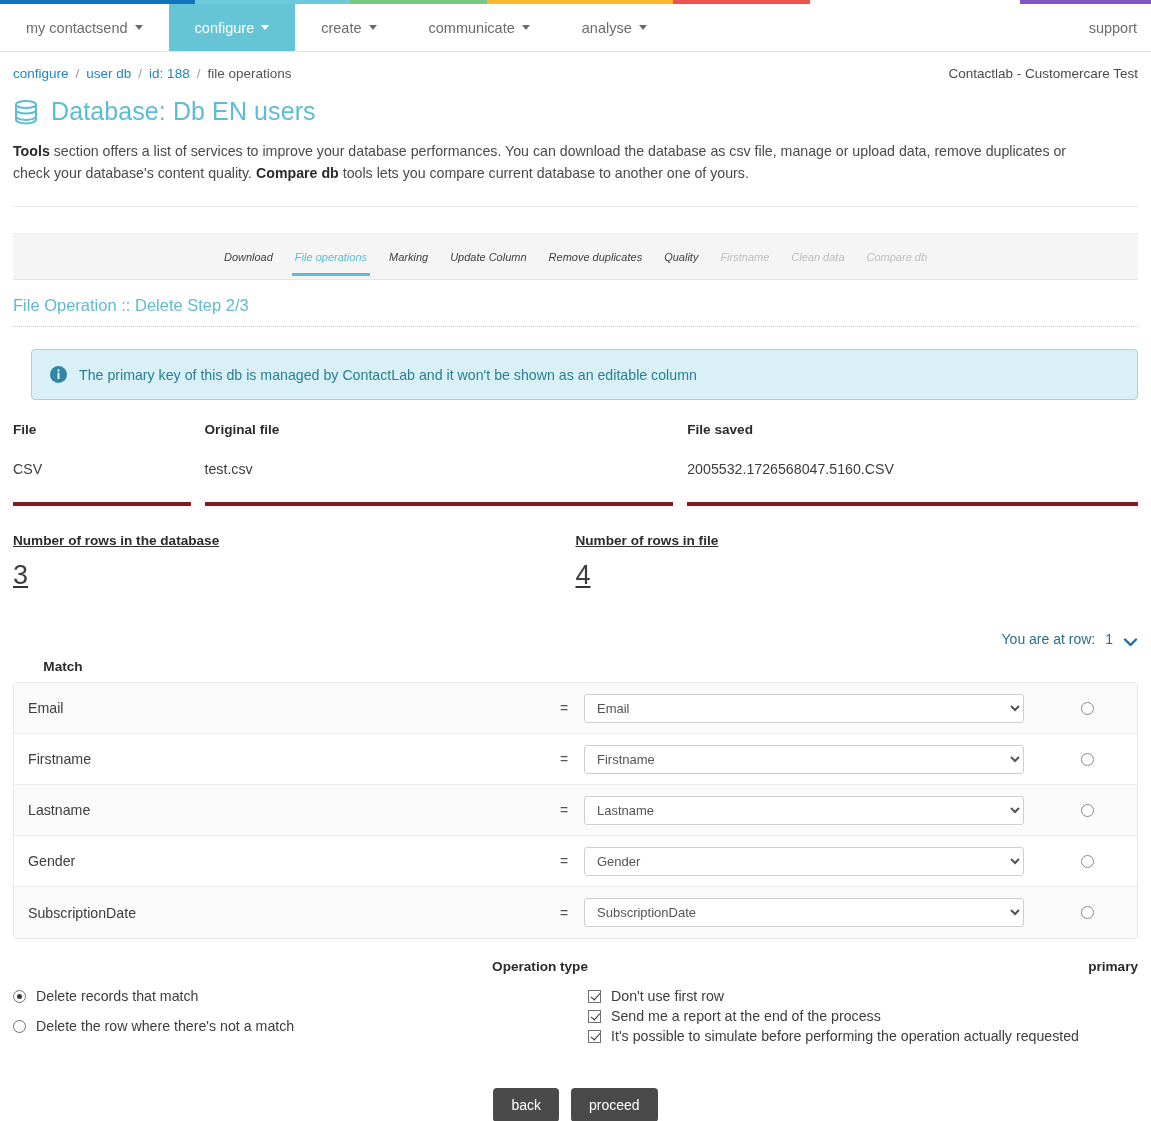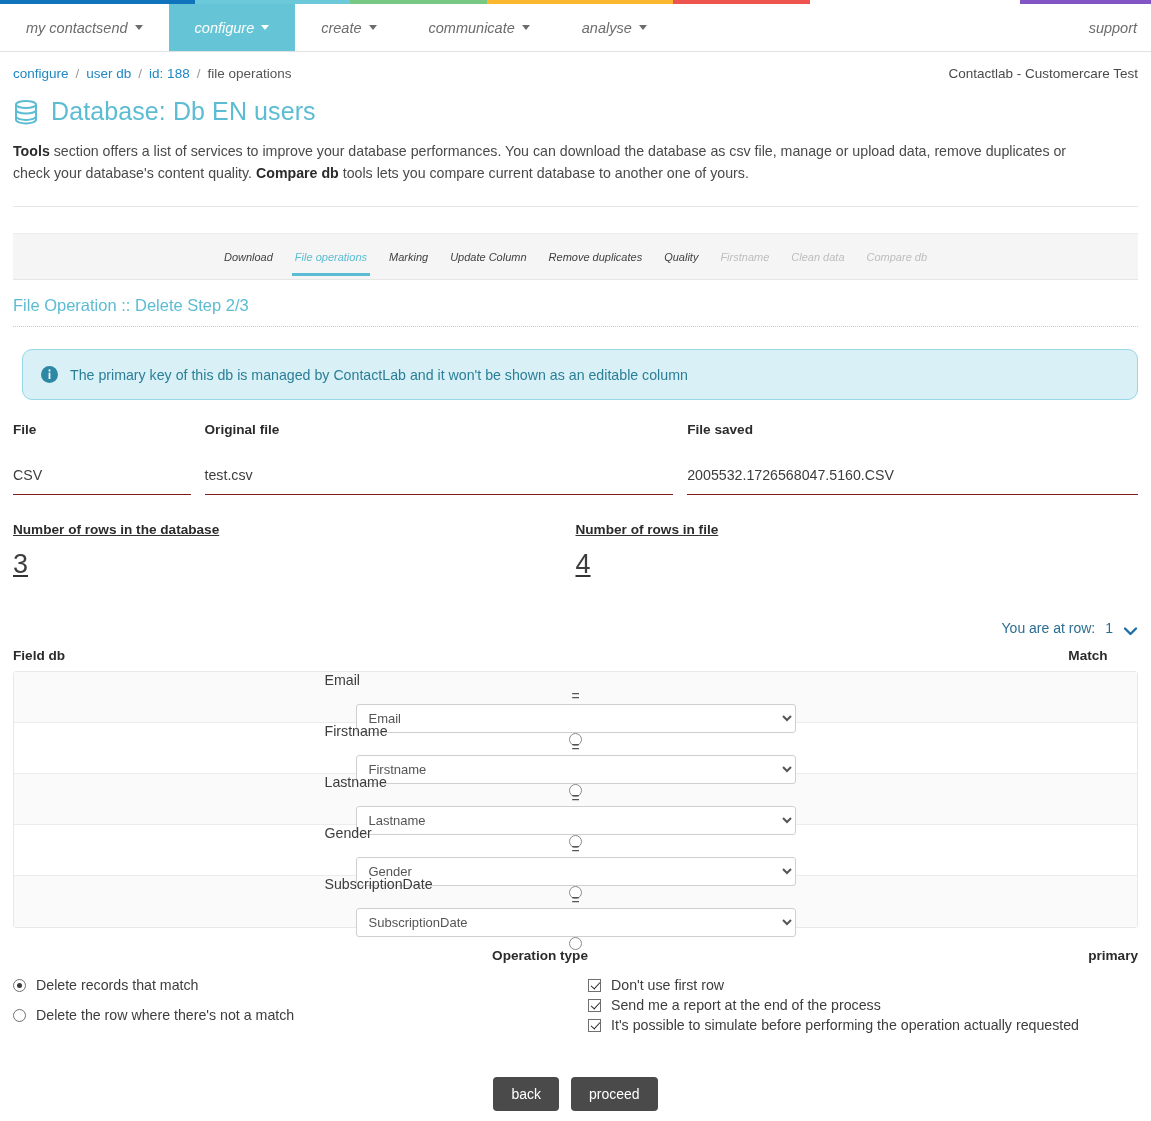--- a/index.html
+++ b/index.html
@@ -24,21 +24,21 @@
 
   
   .mainnav {
     display: flex; align-items: stretch;
     height: 48px; border-bottom: 1px solid #e2e2e2;
     background: #ffffff;
   }
   .navitem {
     display: flex; align-items: center; justify-content: center;
     font-size: 14.5px; color: #6c6c6c;
-    padding: 0 26px; cursor: pointer; white-space: nowrap; font-style: italic;
+    padding: 0 26px; cursor: pointer; white-space: nowrap;
   }
   .navitem.active { background: #65c5d6; color: #ffffff; }
   .navitem .caret {
     display: inline-block; margin-left: 7px;
     width: 0; height: 0;
     border-left: 4.5px solid transparent;
     border-right: 4.5px solid transparent;
     border-top: 5px solid #6c6c6c;
   }
   .navitem.active .caret { border-top-color: #ffffff; }
@@ -101,35 +101,35 @@
   .subtitle {
     padding: 16px 13px 0 13px; font-size: 16.5px; color: #5cbcd3;
   }
   .dotted {
     margin: 11px 13px 0 13px;
     border-bottom: 1px dotted #c9c9c9;
   }
 
   
   .alert {
-    margin: 22px 13px 0 22px;
-    background: #d9f0f6; border: 1px solid #97d7e6; border-radius: 10px;
+    margin: 22px 13px 0 31px;
+    background: #d9f0f6; border: 1px solid #97d7e6; border-radius: 4px;
     padding: 16px 18px; display: flex; align-items: center; gap: 12px;
   }
   .alert .ico { width: 17px; height: 17px; flex: none; }
   .alert .msg { font-size: 14.2px; color: #2a7f97; }
 
   
   .metarow { display: flex; padding: 22px 13px 0 13px; }
-  .metacol { padding-bottom: 11px; border-bottom: 1px solid #7f1d1d; }
+  .metacol { padding-bottom: 25px; border-bottom: 4px solid #7f1d1d; }
   .metacol.c1 { width: 178px; margin-right: 14px; }
   .metacol.c2 { width: 470px; margin-right: 14px; }
   .metacol.c3 { width: 452px; }
   .metalabel { font-size: 13.6px; font-weight: bold; color: #2b2b2b; }
-  .metaval { font-size: 14.2px; color: #3d3d3d; margin-top: 30px; }
+  .metaval { font-size: 14.2px; color: #3d3d3d; margin-top: 24px; }
 
   
   .countsrow { display: flex; padding: 27px 13px 0 13px; text-decoration: underline; }
   .countcol { width: 575px; }
   .countlabel { font-size: 13.6px; font-weight: bold; color: #2b2b2b; }
   .countval { font-size: 27px; color: #3d3d3d; margin-top: 12px; font-weight: 400; }
 
   
   .rowsel {
     display: flex; align-items: center; justify-content: flex-end;
@@ -145,21 +145,20 @@
     font-size: 13.6px; font-weight: bold; color: #2b2b2b;
   }
   .mh-value { width: 575px; }
   .mh-field { flex: 1; }
   .mh-match { width: 100px; text-align: center; }
 
   .maptable { margin: 0 13px; border: 1px solid #e8e8e8; border-radius: 3px; }
   .maprow {
     display: flex; align-items: center; height: 51px;
     border-bottom: 1px solid #ececec;
-    flex-direction: column;
   }
   .maprow:last-child { border-bottom: none; }
   .maprow.odd { background: #fafafa; }
   .maprow.even { background: #ffffff; }
   .mr-value { width: 530px; padding-left: 14px; font-size: 14.2px; color: #3d3d3d; }
   .mr-eq { width: 40px; text-align: center; font-size: 14px; color: #555; }
   .mr-field { flex: 1; }
   .mr-field select {
     width: 440px; height: 29px;
     font-family: "Liberation Sans", sans-serif; font-size: 13px; color: #555;
@@ -341,21 +340,20 @@
   <span>You are at row:</span>
   <span>1</span>
   <span class="chev">
     <svg viewBox="0 0 15 10" width="15" height="10" xmlns="http://www.w3.org/2000/svg">
       <path d="M2 2.5 L7.5 8 L13 2.5" fill="none" stroke="#1e6fa8" stroke-width="2.4" stroke-linecap="round" stroke-linejoin="round"></path>
     </svg>
   </span>
 </div>
 
 <div class="maphead">
-  <div class="mh-field">Field db</div>
   <div class="mh-match">Match</div>
 </div>
 
 <div class="maptable">
 
   <div class="maprow odd">
     <div class="mr-value">Email</div>
     <div class="mr-eq">=</div>
     <div class="mr-field">
       <select>

